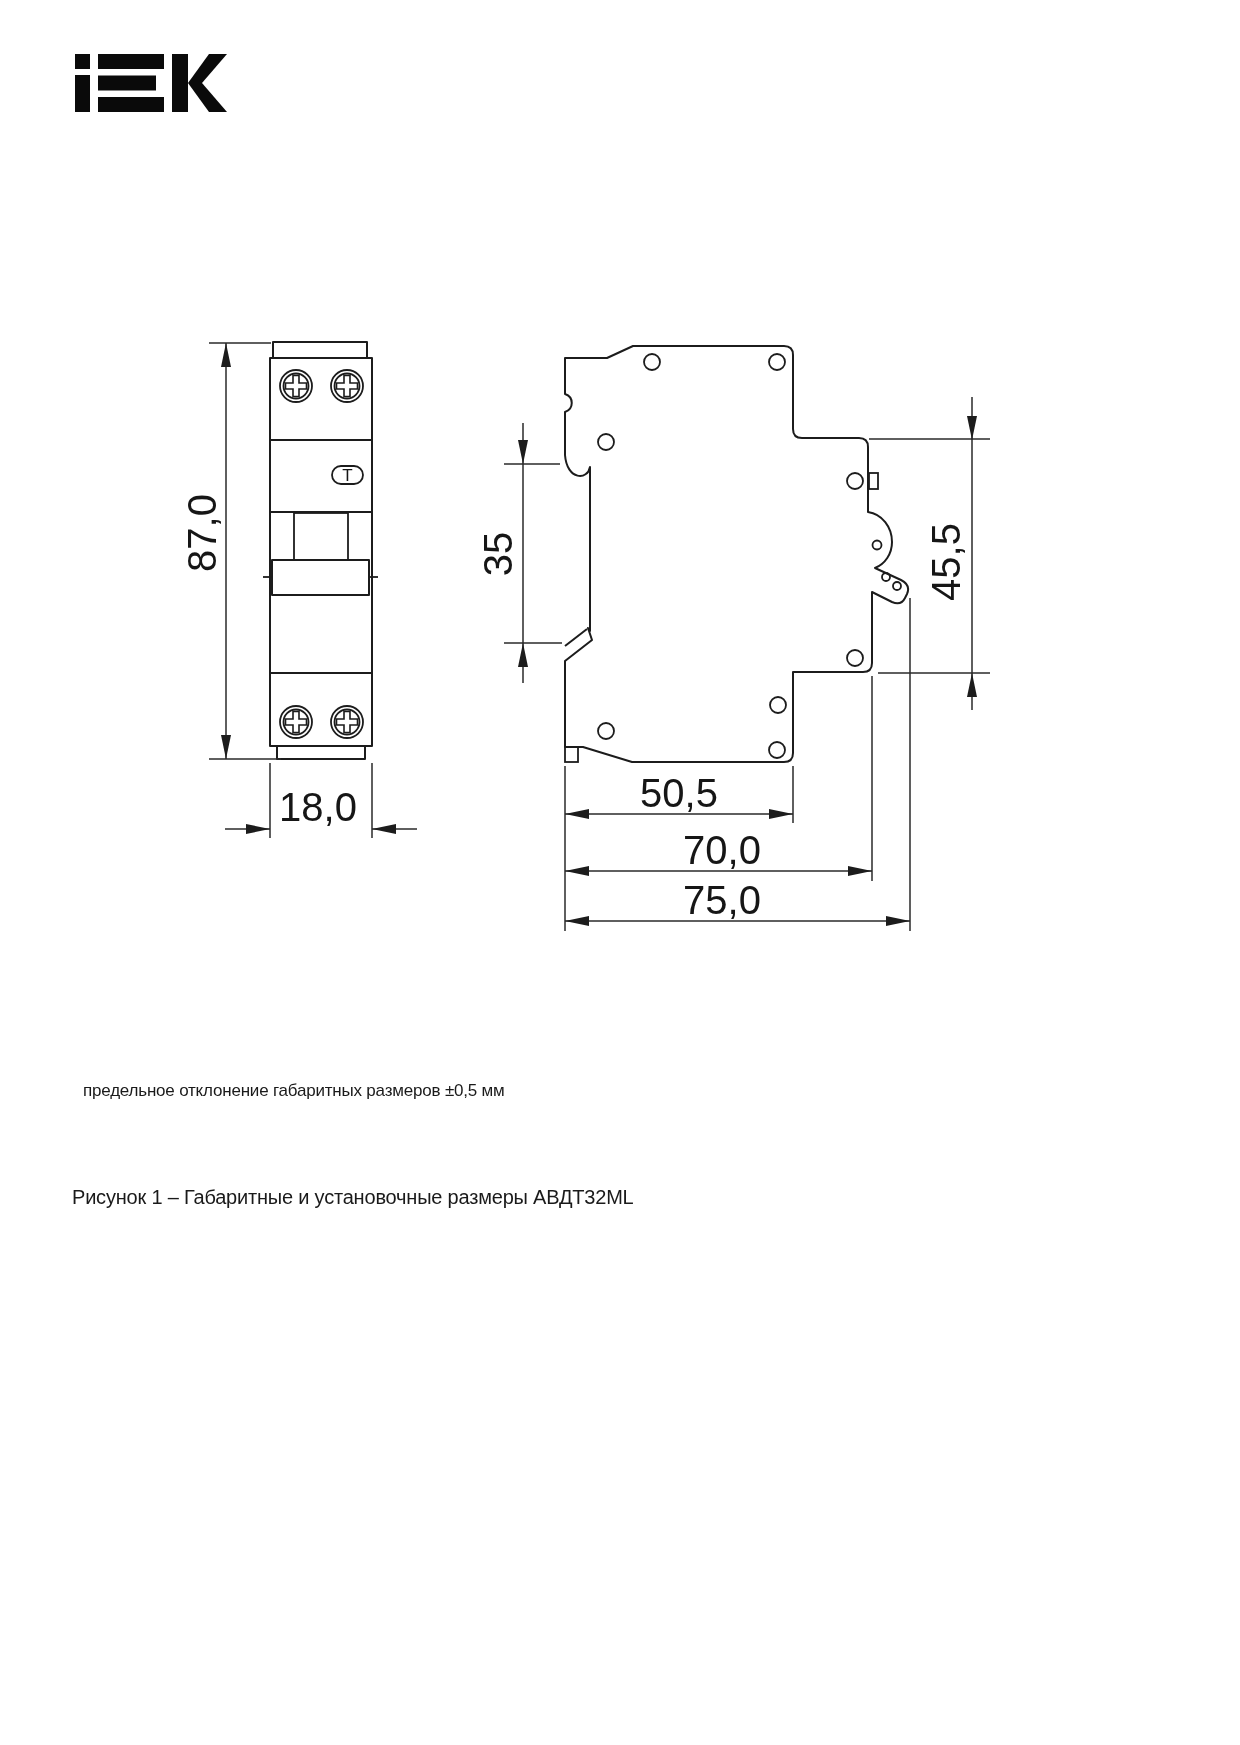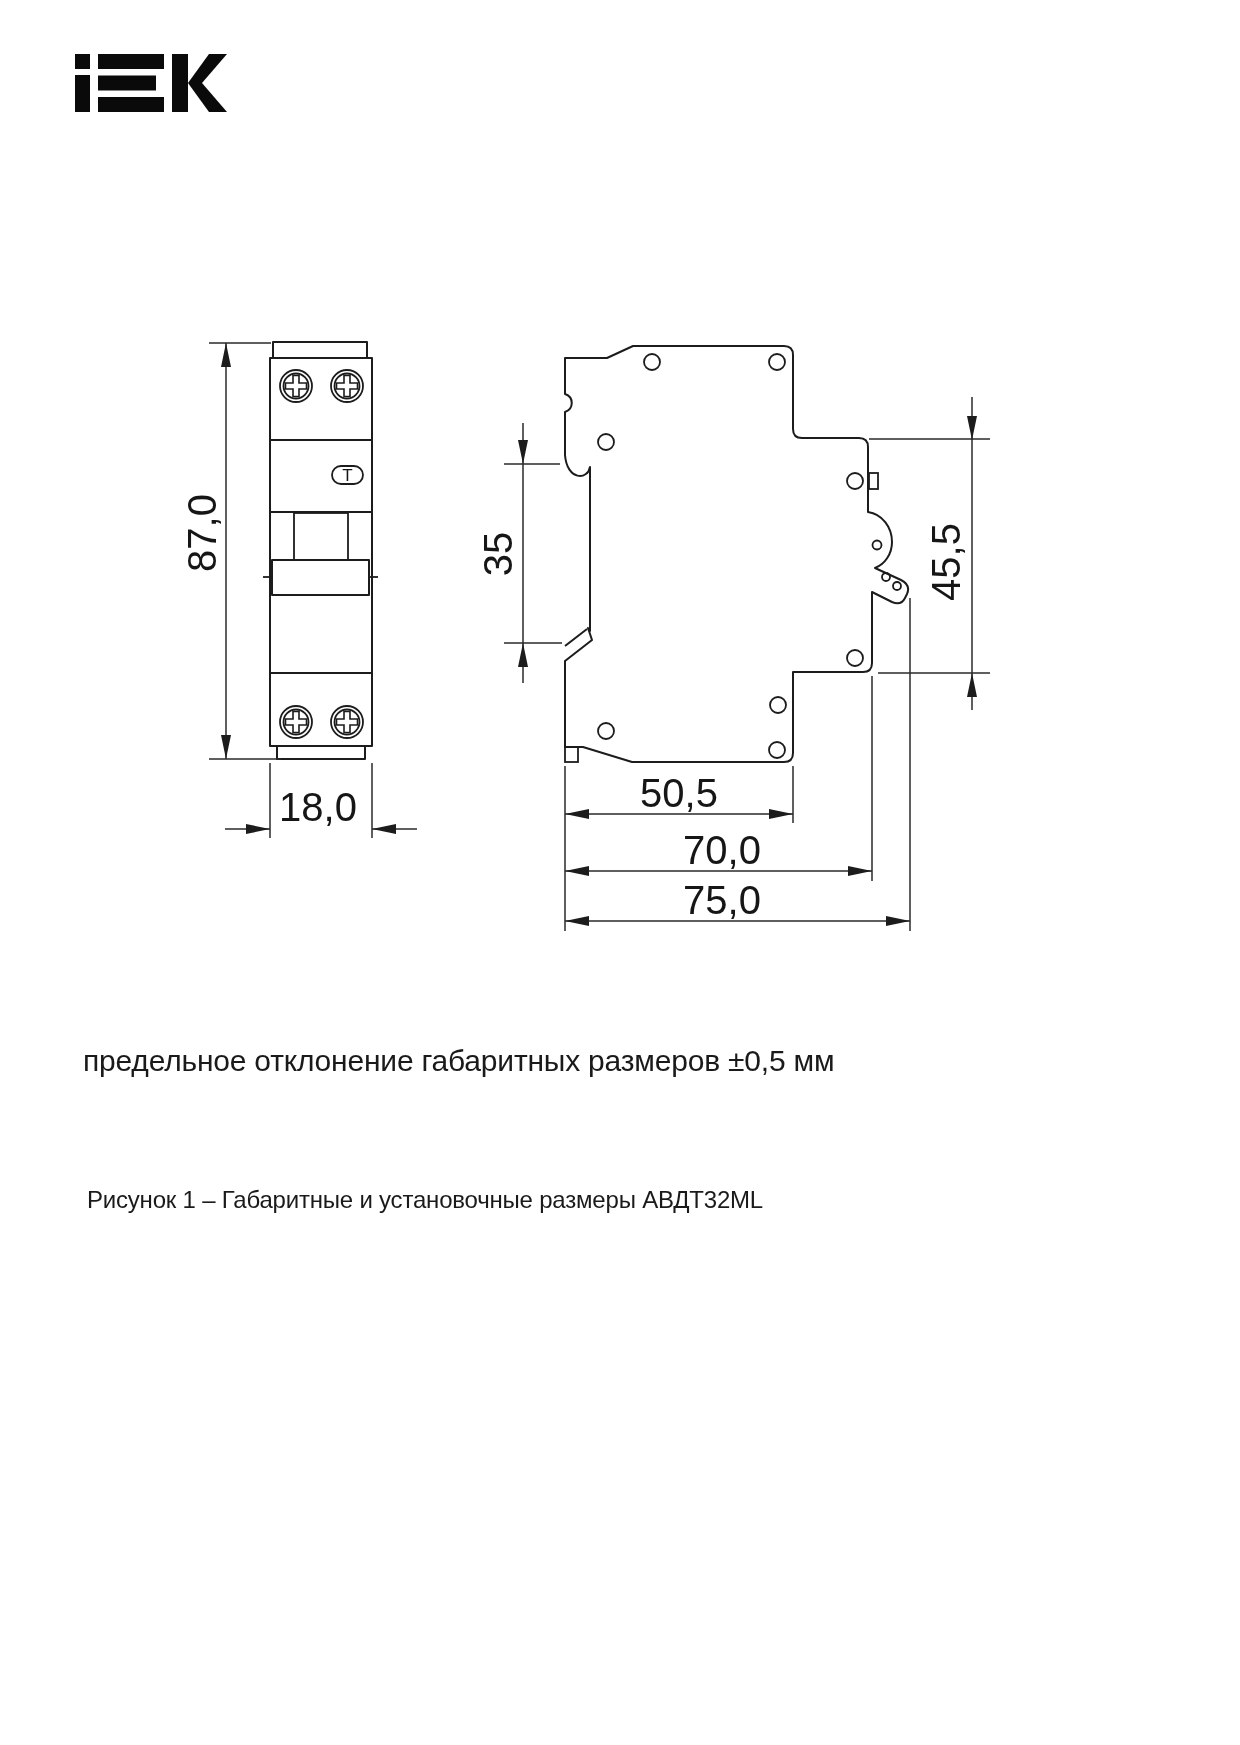--- a/index.html
+++ b/index.html
@@ -4,22 +4,22 @@
 <style>
   html,body{margin:0;padding:0;}
   body{
     width:1240px;height:1745px;position:relative;background:#ffffff;
     font-family:"Liberation Sans","DejaVu Sans",sans-serif;color:#1a1a1a;
     overflow:hidden;
   }
   .logo{position:absolute;left:75px;top:54px;width:152px;height:58px;}
   .sr-only{position:absolute;width:1px;height:1px;overflow:hidden;clip:rect(0 0 0 0);white-space:nowrap;}
   .drawing{position:absolute;left:0;top:0;}
-  .note{position:absolute;left:83px;top:1044px;font-size:30px;letter-spacing:-0.2px;}
-  .caption{position:absolute;left:87px;top:1186px;font-size:24px;letter-spacing:-0.2px;}
+  .note{position:absolute;left:83px;top:1081px;font-size:17px;letter-spacing:-0.2px;}
+  .caption{position:absolute;left:72px;top:1186px;font-size:20px;letter-spacing:-0.2px;}
   svg .ol{fill:none;stroke:#1c1c1c;stroke-width:2;stroke-linejoin:round;}
   svg .thin{fill:none;stroke:#1c1c1c;stroke-width:1.8;}
   svg .dim{fill:none;stroke:#2a2a2a;stroke-width:1.5;}
   svg .arr{fill:#1c1c1c;stroke:none;}
   svg .dimtxt{fill:#161616;font-family:"Liberation Sans","DejaVu Sans",sans-serif;font-size:40px;}
   svg .btntxt{fill:#161616;font-family:"Liberation Sans","DejaVu Sans",sans-serif;font-size:17px;}
 </style>
 </head>
 <body>
 

